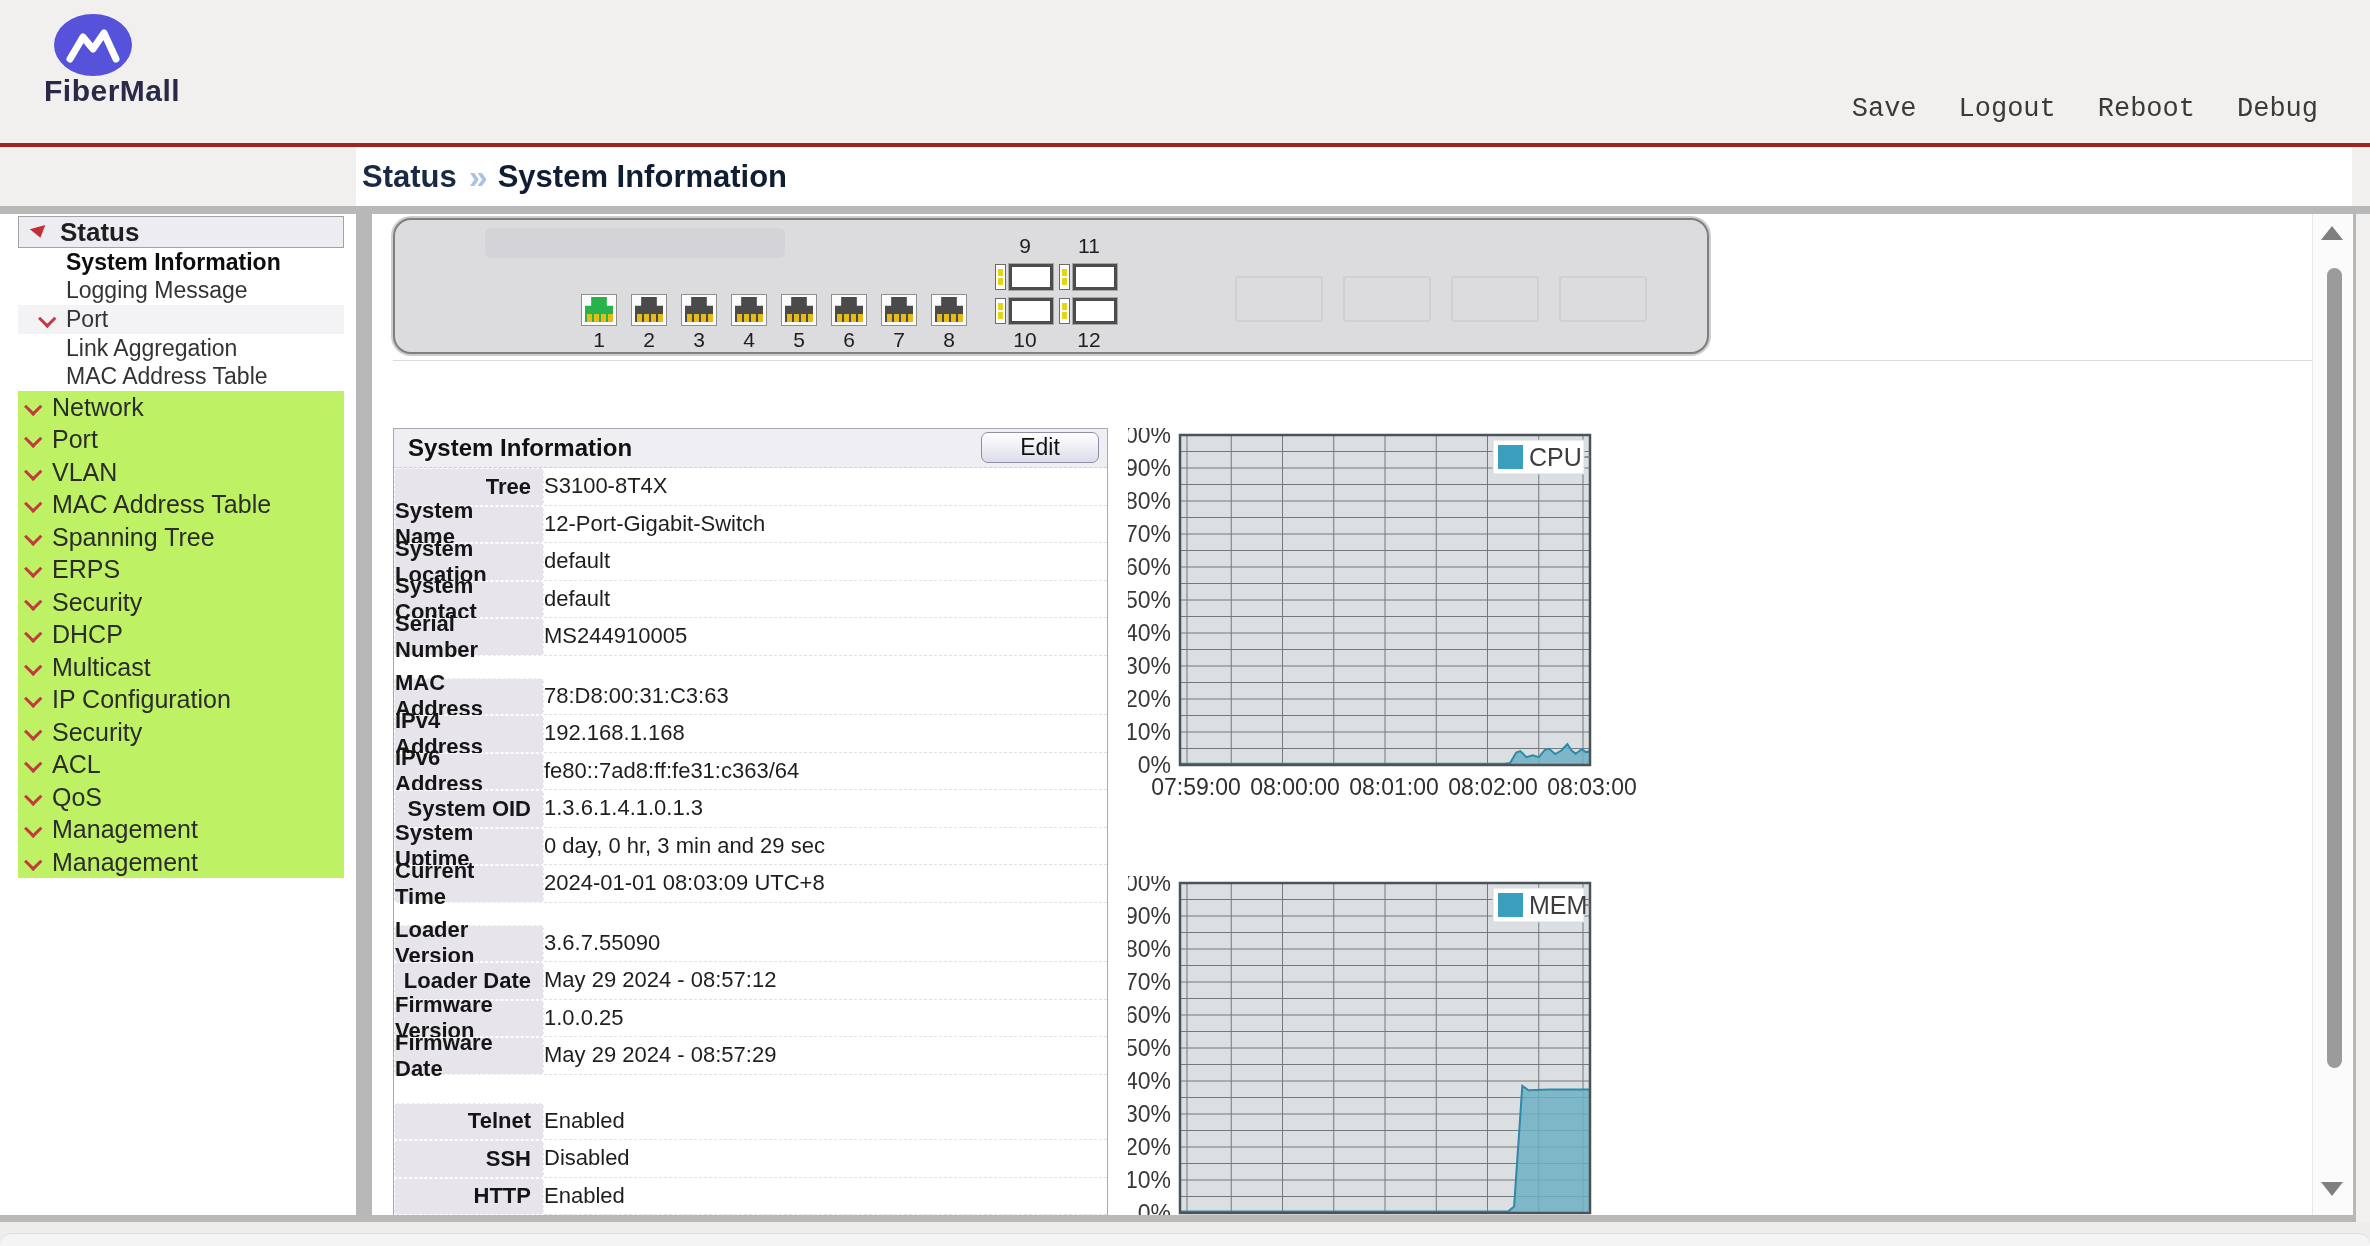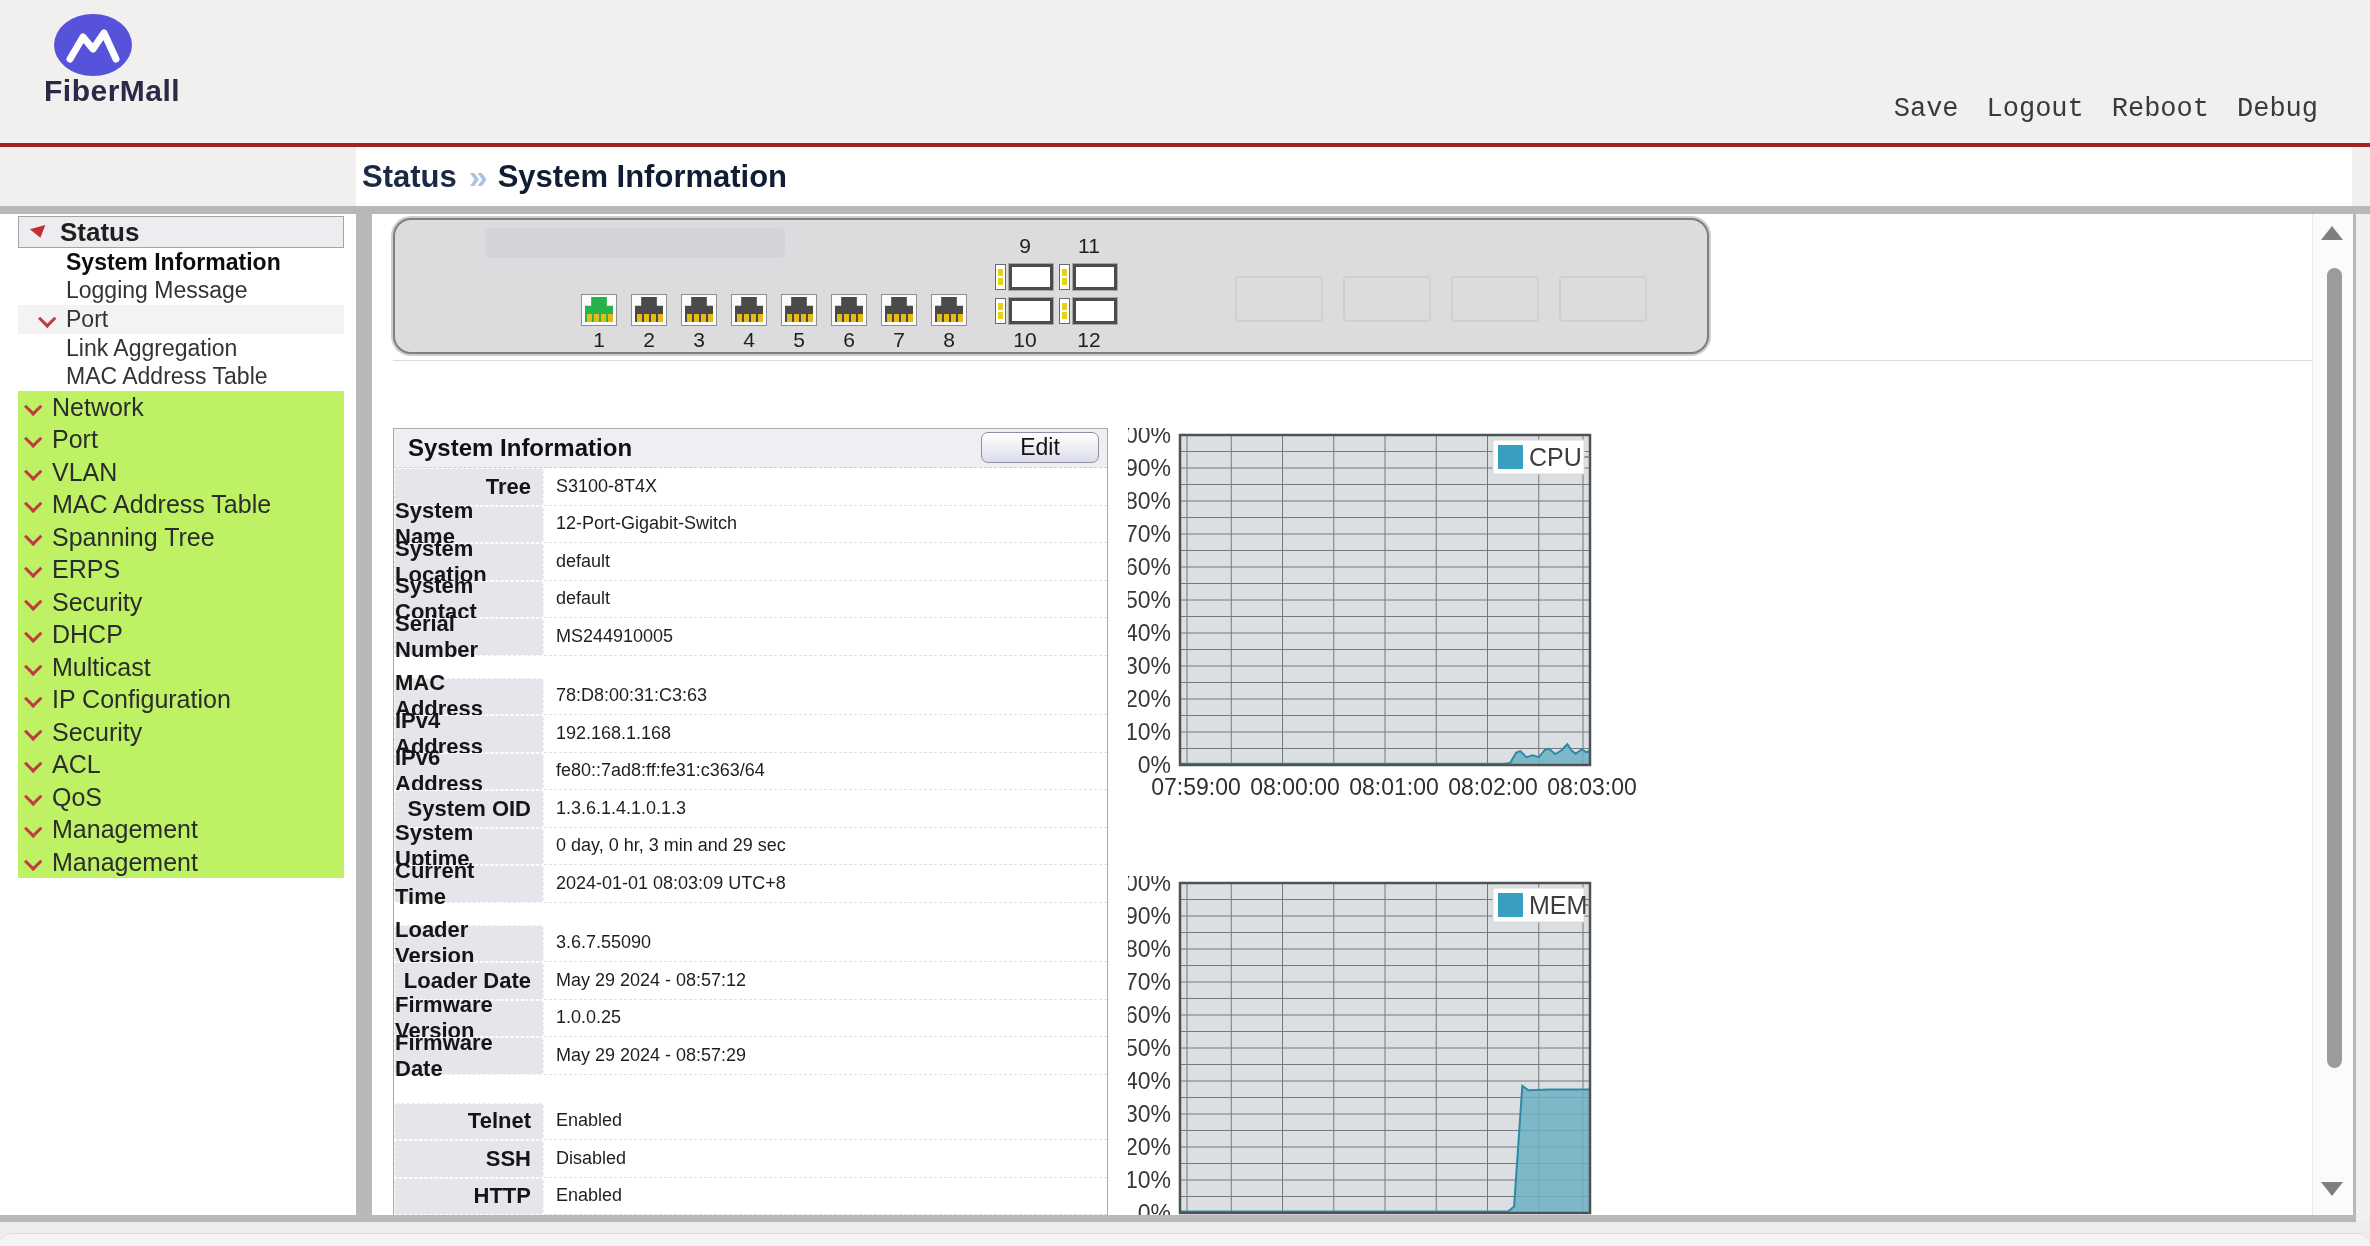--- a/index.html
+++ b/index.html
@@ -2,21 +2,21 @@
 <html><head>
 <meta charset="utf-8">
 <style>
   html,body{margin:0;padding:0;background:#e9e8e8;}
   #root{position:relative;width:2370px;height:1246px;background:#f1f0ee;
         font-family:"Liberation Sans",sans-serif;overflow:hidden;}
 
   
   .logo-svg{position:absolute;left:52px;top:12px;}
   .brand{position:absolute;left:44px;top:74px;font-size:30px;font-weight:bold;color:#2a2947;letter-spacing:.5px;}
-  .top-links{position:absolute;right:52px;top:94px;display:flex;gap:28px;
+  .top-links{position:absolute;right:52px;top:94px;display:flex;gap:42px;
              font-family:"Liberation Mono",monospace;font-size:27px;color:#3a3a3a;}
   .top-links span{cursor:pointer;}
   .red-rule{position:absolute;left:0;top:143px;width:2370px;height:4px;background:#a12320;}
 
   
   .crumb-bg{position:absolute;left:356px;top:147px;width:1996px;height:59px;background:#fff;}
   .crumbs{position:absolute;left:362px;top:147px;height:59px;display:flex;align-items:center;gap:12px;}
   .crumb-sec{font-size:31px;font-weight:bold;color:#1b2a44;}
   .crumb-sep{font-size:34px;font-weight:bold;color:#a9c3e2;letter-spacing:-2px;}
   .crumb-page{font-size:31px;font-weight:bold;color:#101d33;}
@@ -83,22 +83,22 @@
   .edit-btn{position:absolute;right:8px;top:3px;width:118px;height:31px;border:1px solid #8e8ea6;border-radius:7px;
             background:linear-gradient(#ffffff,#dcdcea);font-family:"Liberation Sans",sans-serif;
             font-size:23px;color:#111;cursor:pointer;}
   .si-group{margin-top:22px;}
   .si-group:first-of-type{margin-top:0;}
   .si-group.gap-lg{margin-top:28px;}
   .si-row{display:flex;height:37.5px;}
   .si-row .lbl{width:150px;box-sizing:border-box;display:flex;align-items:center;justify-content:flex-end;
                padding-right:12px;background:#e7e5eb;border:1px dashed #fff;
                font-size:22px;font-weight:bold;color:#151515;}
-  .si-row .val{flex:1;display:flex;align-items:center;padding-left:12px;border-bottom:1px dashed #dde1ea;
-               font-size:18px;color:#1e1e1e;}
+  .si-row .val{flex:1;display:flex;align-items:center;padding-left:0;border-bottom:1px dashed #dde1ea;
+               font-size:22px;color:#1e1e1e;}
 
   
   .chart{position:absolute;}
   #cpu-chart{left:756px;top:214px;}
   #mem-chart{left:756px;top:662px;}
 
   
   .sb-track{position:absolute;left:2312px;top:214px;width:40px;height:1001px;background:#fbfbfb;border-left:1px solid #e8e8e8;}
   .sb-up{position:absolute;left:2321px;top:226px;width:0;height:0;border-left:11px solid transparent;
          border-right:11px solid transparent;border-bottom:14px solid #7f7f7f;cursor:pointer;}

